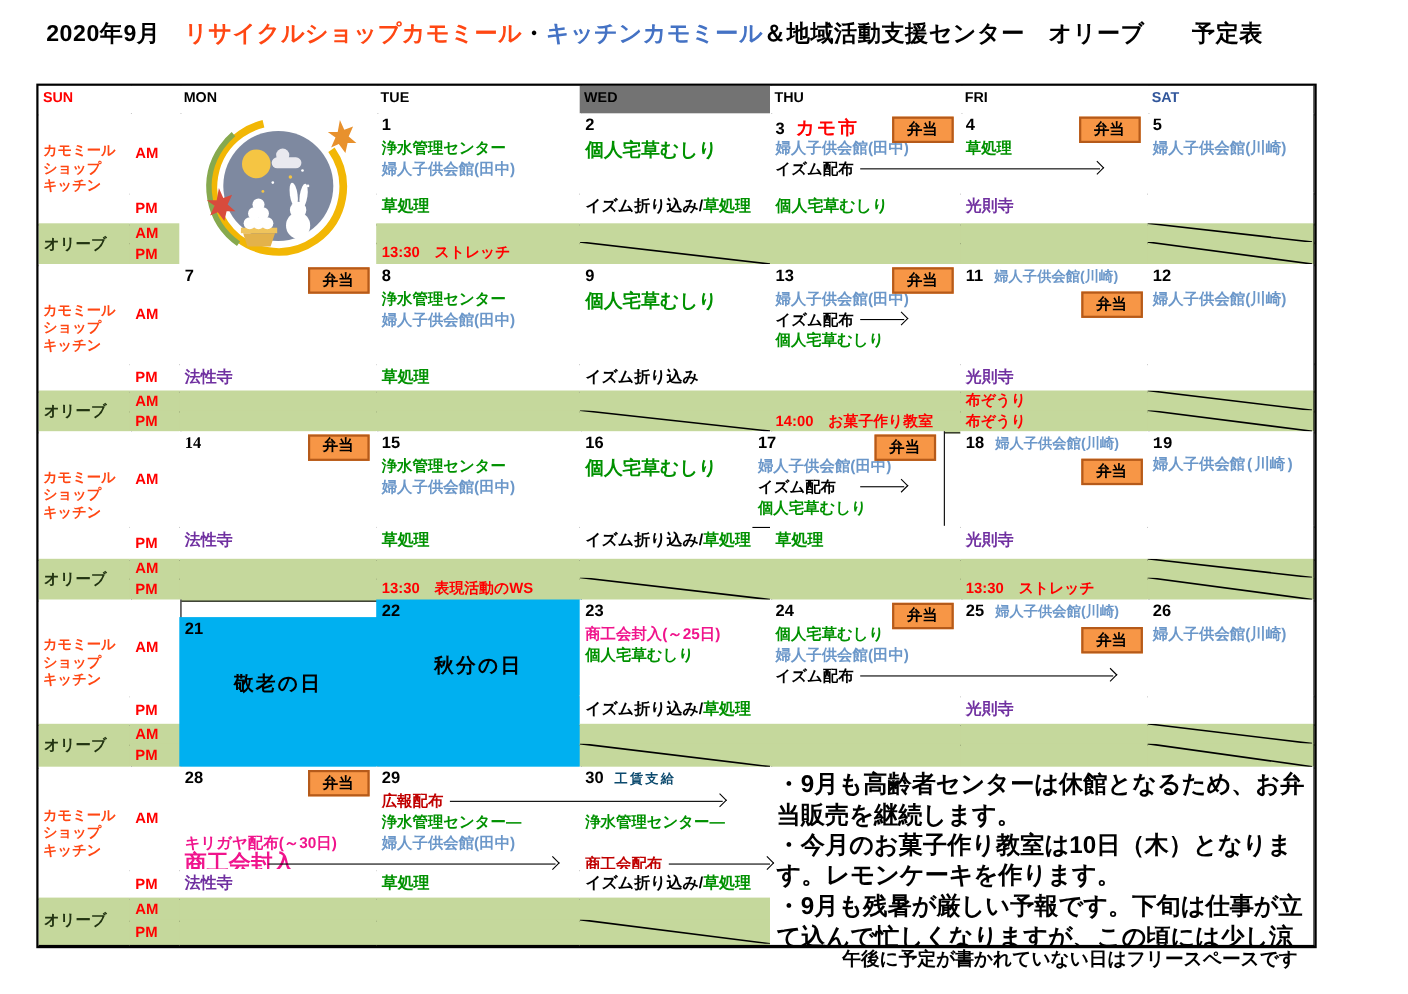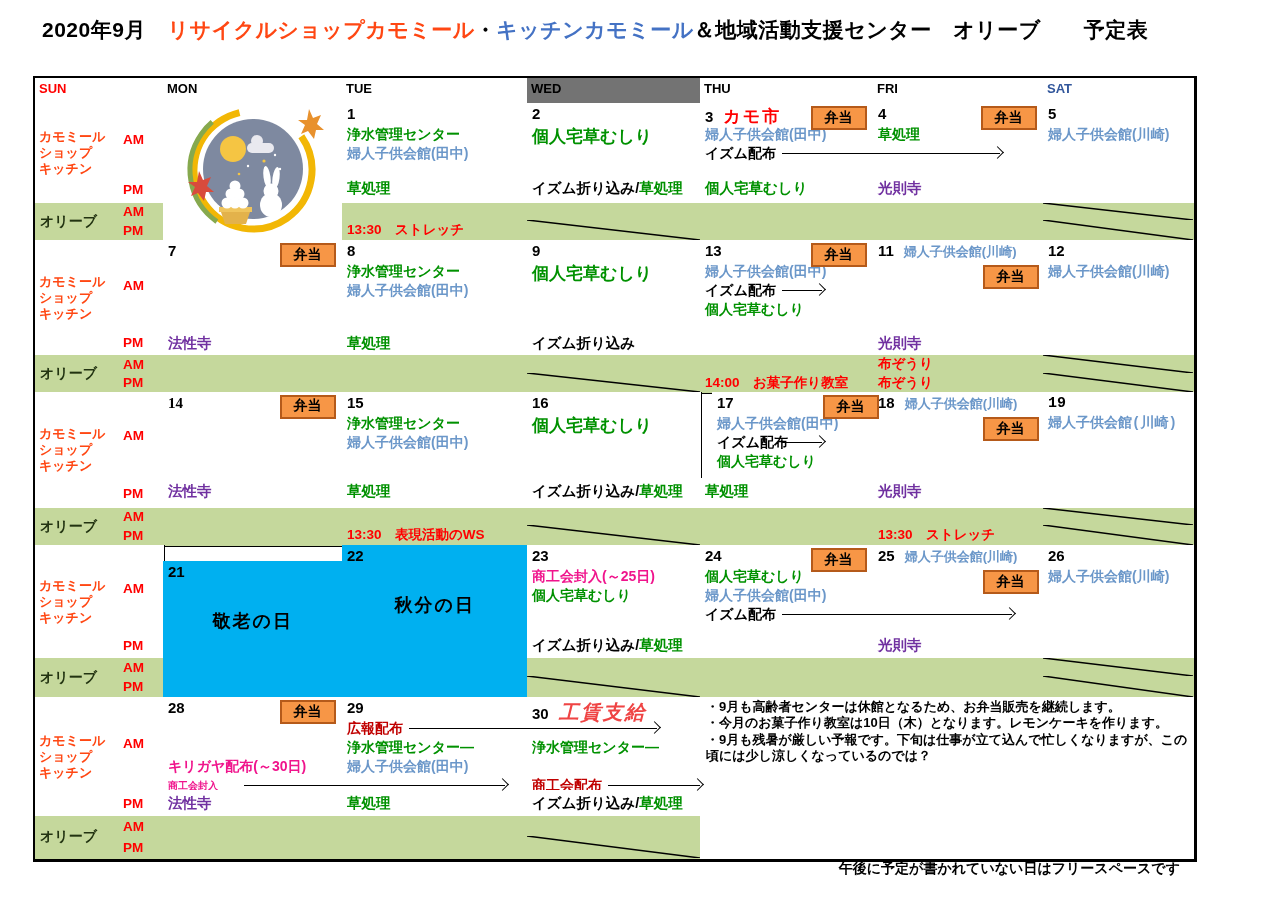--- a/index.html
+++ b/index.html
@@ -17,22 +17,22 @@
   .datex{font-weight:bold;margin-left:10px;}
   .line{font-weight:bold;white-space:nowrap;}
   .cellpad{position:absolute;left:5px;top:2px;right:0;bottom:0;}
   .bento{position:absolute;width:56px;height:24px;background:#F79646;border:2.5px solid #B55A1A;
          box-sizing:border-box;text-align:center;font-size:14px;font-weight:bold;line-height:18px;color:#000;z-index:3;}
   .arrow{position:absolute;height:0;border-top:1.8px solid #000;z-index:5;}
   .arrow .head{position:absolute;right:-2px;top:-5.7px;width:8px;height:8px;border-top:1.8px solid #000;
                border-right:1.8px solid #000;transform:rotate(45deg);}
   .diag{position:absolute;left:0;top:0;z-index:1;}
   #frame{left:33px;top:76px;width:1160px;height:782px;border:2px solid #000;pointer-events:none;z-index:6;}
-  #notesbox p{margin:0;font-size:13px;font-weight:bold;line-height:1.26;}
-  #footer{left:520px;top:860px;width:660px;text-align:right;font-size:14px;font-weight:bold;white-space:nowrap;}
+  #notesbox p{margin:0;font-size:22px;font-weight:bold;line-height:1.26;}
+  #footer{left:520px;top:860px;width:660px;text-align:right;font-size:17px;font-weight:bold;white-space:nowrap;}
   .holidate{position:absolute;left:5px;top:2px;font-size:15px;font-weight:bold;}
   .holilabel{position:absolute;left:0;right:0;top:48px;text-align:center;font-size:18px;font-weight:bold;letter-spacing:2px;}
 </style>
 </head>
 <body>
 
 <div id="page">
   <div id="title" class="abs"><span style="color: rgb(0, 0, 0);">2020年9月</span><span style="color: rgb(0, 0, 0);">　</span><span style="color: rgb(255, 71, 19);">リサイクルショップカモミール</span><span style="color: rgb(0, 0, 0);">・</span><span style="color: rgb(68, 114, 196);">キッチンカモミール</span><span style="color: rgb(0, 0, 0);">＆地域活動支援センター　オリーブ</span><span style="color: rgb(0, 0, 0);">　　予定表</span></div>
   <div id="calendar">
       <div class="cell" style="left: 35px; top: 78px; width: 84.5px; height: 26.5px; background: rgb(255, 255, 255);">
@@ -365,21 +365,21 @@
         <div class="cellpad" style="top: 3px;">
           <div class="line" style="height: 20px; line-height: 20px; font-size: 14.5px;"><span style="white-space: nowrap;"><span style="color: rgb(0, 0, 0);">イズム折り込み/</span><span style="color: rgb(0, 145, 0);">草処理</span></span></div>
         </div>
       </div>
       <div class="cell" style="left: 527px; top: 508px; width: 174.5px; height: 18.5px; background: rgb(197, 216, 156);"></div>
       <div class="cell" style="left: 527px; top: 525px; width: 174.5px; height: 21.5px; background: rgb(197, 216, 156);">
         <svg width="173" height="20" class="diag">
           <line x1="0" y1="0" x2="173" y2="20" stroke="#000" stroke-width="1.5"></line>
         </svg>
       </div>
-      <div class="cell" style="left: 712px; top: 392px; width: 174.5px; height: 87.5px; background: rgb(255, 255, 255);">
+      <div class="cell" style="left: 684px; top: 392px; width: 174.5px; height: 87.5px; background: rgb(255, 255, 255);">
         <div class="daterow cellpad"><span class="date">17</span></div>
         <div class="cellpad" style="top: 22px;">
           <div class="line" style="height: 19px; line-height: 19px; font-size: 14px;"><span style="white-space: nowrap;"><span style="color: rgb(107, 151, 201);">婦人子供会館(田中)</span></span></div>
           <div class="line" style="height: 19px; line-height: 19px; font-size: 14px;"><span style="white-space: nowrap;"><span style="color: rgb(0, 0, 0);">イズム配布</span></span></div>
           <div class="line" style="height: 19px; line-height: 19px; font-size: 14px;"><span style="white-space: nowrap;"><span style="color: rgb(0, 145, 0);">個人宅草むしり</span></span></div>
         </div>
         <div class="bento" style="top: 3px; right: 7px;">弁当</div>
       </div>
       <div class="cell" style="left: 700px; top: 478px; width: 174.5px; height: 31.5px; background: rgb(255, 255, 255);">
         <div class="cellpad" style="top: 3px;">
@@ -529,21 +529,21 @@
       </div>
       <div class="cell" style="left: 118px; top: 836px; width: 46.5px; height: 23.5px; background: rgb(197, 216, 156);">
         <div class="ampm" style="height: 100%; color: rgb(255, 0, 0);">PM</div>
       </div>
       <div class="cell" style="left: 163px; top: 697px; width: 180.5px; height: 94.5px; background: rgb(255, 255, 255);">
         <div class="daterow cellpad"><span class="date">28</span></div>
         <div class="cellpad" style="top: 22px;">
           <div class="line" style="height: 19px; line-height: 19px; font-size: 14px;"></div>
           <div class="line" style="height: 19px; line-height: 19px; font-size: 14px;"></div>
           <div class="line" style="height: 19px; line-height: 19px; font-size: 14px;"><span style="white-space: nowrap;"><span style="color: rgb(240, 20, 140);">キリガヤ配布(～30日)</span></span></div>
-          <div class="line" style="height: 19px; line-height: 19px; font-size: 10px;"><span style="white-space: nowrap;"><span style="color: rgb(240, 20, 140);">商工会封入</span></span></div>
+          <div class="line" style="height: 19px; line-height: 19px; font-size: 20px;"><span style="white-space: nowrap;"><span style="color: rgb(240, 20, 140);">商工会封入</span></span></div>
         </div>
         <div class="bento" style="top: 3px; right: 7px;">弁当</div>
       </div>
       <div class="cell" style="left: 163px; top: 790px; width: 180.5px; height: 27.5px; background: rgb(255, 255, 255);">
         <div class="cellpad" style="top: 3px;">
           <div class="line" style="height: 20px; line-height: 20px; font-size: 14.5px;"><span style="white-space: nowrap;"><span style="color: rgb(112, 48, 160);">法性寺</span></span></div>
         </div>
       </div>
       <div class="cell" style="left: 163px; top: 816px; width: 180.5px; height: 21.5px; background: rgb(197, 216, 156);"></div>
       <div class="cell" style="left: 163px; top: 836px; width: 180.5px; height: 23.5px; background: rgb(197, 216, 156);"></div>
@@ -556,21 +556,21 @@
         </div>
       </div>
       <div class="cell" style="left: 342px; top: 790px; width: 186.5px; height: 27.5px; background: rgb(255, 255, 255);">
         <div class="cellpad" style="top: 3px;">
           <div class="line" style="height: 20px; line-height: 20px; font-size: 14.5px;"><span style="white-space: nowrap;"><span style="color: rgb(0, 145, 0);">草処理</span></span></div>
         </div>
       </div>
       <div class="cell" style="left: 342px; top: 816px; width: 186.5px; height: 21.5px; background: rgb(197, 216, 156);"></div>
       <div class="cell" style="left: 342px; top: 836px; width: 186.5px; height: 23.5px; background: rgb(197, 216, 156);"></div>
       <div class="cell" style="left: 527px; top: 697px; width: 174.5px; height: 94.5px; background: rgb(255, 255, 255);">
-        <div class="daterow cellpad"><span class="date">30</span><span class="datex" style="color: #ef4444; font-size: 20px; letter-spacing: 2px; font-style: italic;">工賃支給</span></div>
+        <div class="daterow cellpad"><span class="date">30</span><span class="datex" style="color: #0c4a6e; font-size: 12px; letter-spacing: 2px;">工賃支給</span></div>
         <div class="cellpad" style="top: 22px;">
           <div class="line" style="height: 19px; line-height: 19px; font-size: 14px;"></div>
           <div class="line" style="height: 19px; line-height: 19px; font-size: 14px;"><span style="white-space: nowrap;"><span style="color: rgb(0, 145, 0);">浄水管理センター―</span></span></div>
           <div class="line" style="height: 19px; line-height: 19px; font-size: 14px;"></div>
           <div class="line" style="height: 19px; line-height: 19px; font-size: 14px;"><span style="white-space: nowrap;"><span style="color: rgb(192, 0, 0);">商工会配布</span></span></div>
         </div>
       </div>
       <div class="cell" style="left: 527px; top: 790px; width: 174.5px; height: 27.5px; background: rgb(255, 255, 255);">
         <div class="cellpad" style="top: 3px;">
           <div class="line" style="height: 20px; line-height: 20px; font-size: 14.5px;"><span style="white-space: nowrap;"><span style="color: rgb(0, 0, 0);">イズム折り込み/</span><span style="color: rgb(0, 145, 0);">草処理</span></span></div>

